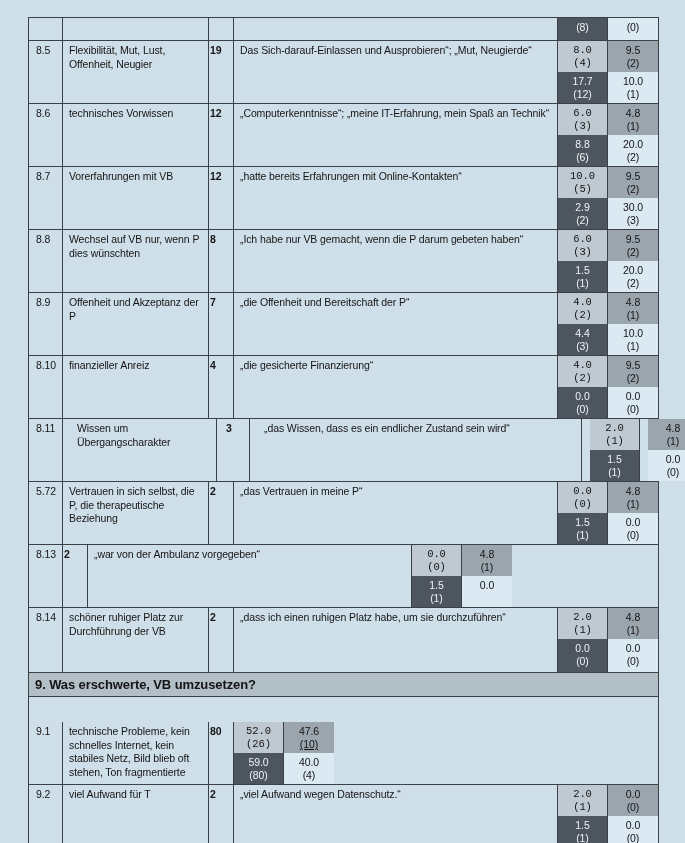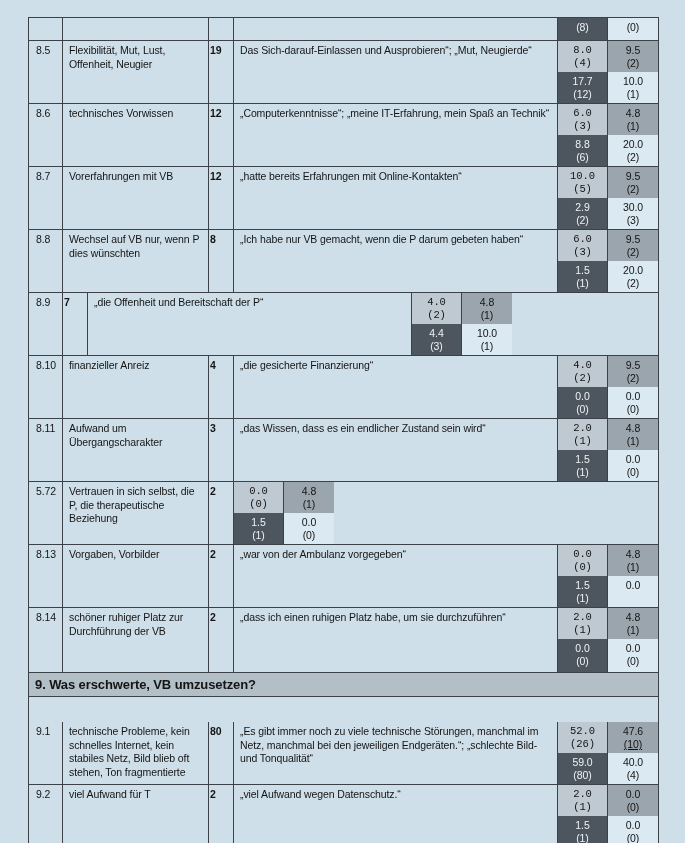--- a/index.html
+++ b/index.html
@@ -164,20 +164,21 @@
             <div class="ln">(2)</div>
           </div>
           <div class="seg xlight grow">
             <div class="ln">20.0</div>
             <div class="ln">(2)</div>
           </div>
         </div>
       </div>
       <div class="row" style="min-height: 60px;">
         <div class="c c-id">8.9</div>
+        <div class="c c-label">Offenheit und Akzeptanz der P</div>
         <div class="c c-count">7</div>
         <div class="c c-quote">„die Offenheit und Bereitschaft der P“</div>
         <div class="c c-stat">
           <div class="seg light">
             <div class="ln">4.0</div>
             <div class="ln">(2)</div>
           </div>
           <div class="seg dark grow">
             <div class="ln">4.4</div>
             <div class="ln">(3)</div>
@@ -213,23 +214,23 @@
           <div class="seg mid">
             <div class="ln">9.5</div>
             <div class="ln">(2)</div>
           </div>
           <div class="seg xlight grow">
             <div class="ln">0.0</div>
             <div class="ln">(0)</div>
           </div>
         </div>
       </div>
-      <div class="row" style="min-height: 58px;">
+      <div class="row" style="min-height: 58px; gap: 8px;">
         <div class="c c-id">8.11</div>
-        <div class="c c-label">Aufwand um Übergangscharakter</div>
+        <div class="c c-label">Wissen um Übergangscharakter</div>
         <div class="c c-count">3</div>
         <div class="c c-quote">„das Wissen, dass es ein endlicher Zustand sein wird“</div>
         <div class="c c-stat">
           <div class="seg light">
             <div class="ln">2.0</div>
             <div class="ln">(1)</div>
           </div>
           <div class="seg dark grow">
             <div class="ln">1.5</div>
             <div class="ln">(1)</div>
@@ -243,20 +244,21 @@
           <div class="seg xlight grow">
             <div class="ln">0.0</div>
             <div class="ln">(0)</div>
           </div>
         </div>
       </div>
       <div class="row" style="min-height: 54px;">
         <div class="c c-id">5.72</div>
         <div class="c c-label">Vertrauen in sich selbst, die P, die therapeutische Beziehung</div>
         <div class="c c-count">2</div>
+        <div class="c c-quote">„das Vertrauen in meine P“</div>
         <div class="c c-stat">
           <div class="seg light">
             <div class="ln">0.0</div>
             <div class="ln">(0)</div>
           </div>
           <div class="seg dark grow">
             <div class="ln">1.5</div>
             <div class="ln">(1)</div>
           </div>
         </div>
@@ -266,21 +268,20 @@
             <div class="ln">(1)</div>
           </div>
           <div class="seg xlight grow">
             <div class="ln">0.0</div>
             <div class="ln">(0)</div>
           </div>
         </div>
       </div>
       <div class="row" style="min-height: 60px;">
         <div class="c c-id">8.13</div>
-        <div class="c c-label">Vorgaben, Vorbilder</div>
         <div class="c c-count">2</div>
         <div class="c c-quote">„war von der Ambulanz vorgegeben“</div>
         <div class="c c-stat">
           <div class="seg light">
             <div class="ln">0.0</div>
             <div class="ln">(0)</div>
           </div>
           <div class="seg dark grow">
             <div class="ln">1.5</div>
             <div class="ln">(1)</div>
@@ -322,21 +323,20 @@
           </div>
         </div>
       </div>
       <div class="row section-row" style="min-height: 23px;">
         <div class="section-cell">9. Was erschwerte, VB umzusetzen?</div>
       </div>
       <div class="row" style="min-height: 52px; margin-top: 25px;">
         <div class="c c-id">9.1</div>
         <div class="c c-label">technische Probleme, kein schnelles Internet, kein stabiles Netz, Bild blieb oft stehen, Ton fragmentierte</div>
         <div class="c c-count">80</div>
-        <div class="c c-quote">„Es gibt immer noch zu viele technische Störungen, manchmal im Netz, manchmal bei den jeweiligen Endgeräten.“; „schlechte Bild- und Tonqualität“</div>
         <div class="c c-stat">
           <div class="seg light">
             <div class="ln">52.0</div>
             <div class="ln">(26)</div>
           </div>
           <div class="seg dark grow">
             <div class="ln">59.0</div>
             <div class="ln">(80)</div>
           </div>
         </div>

